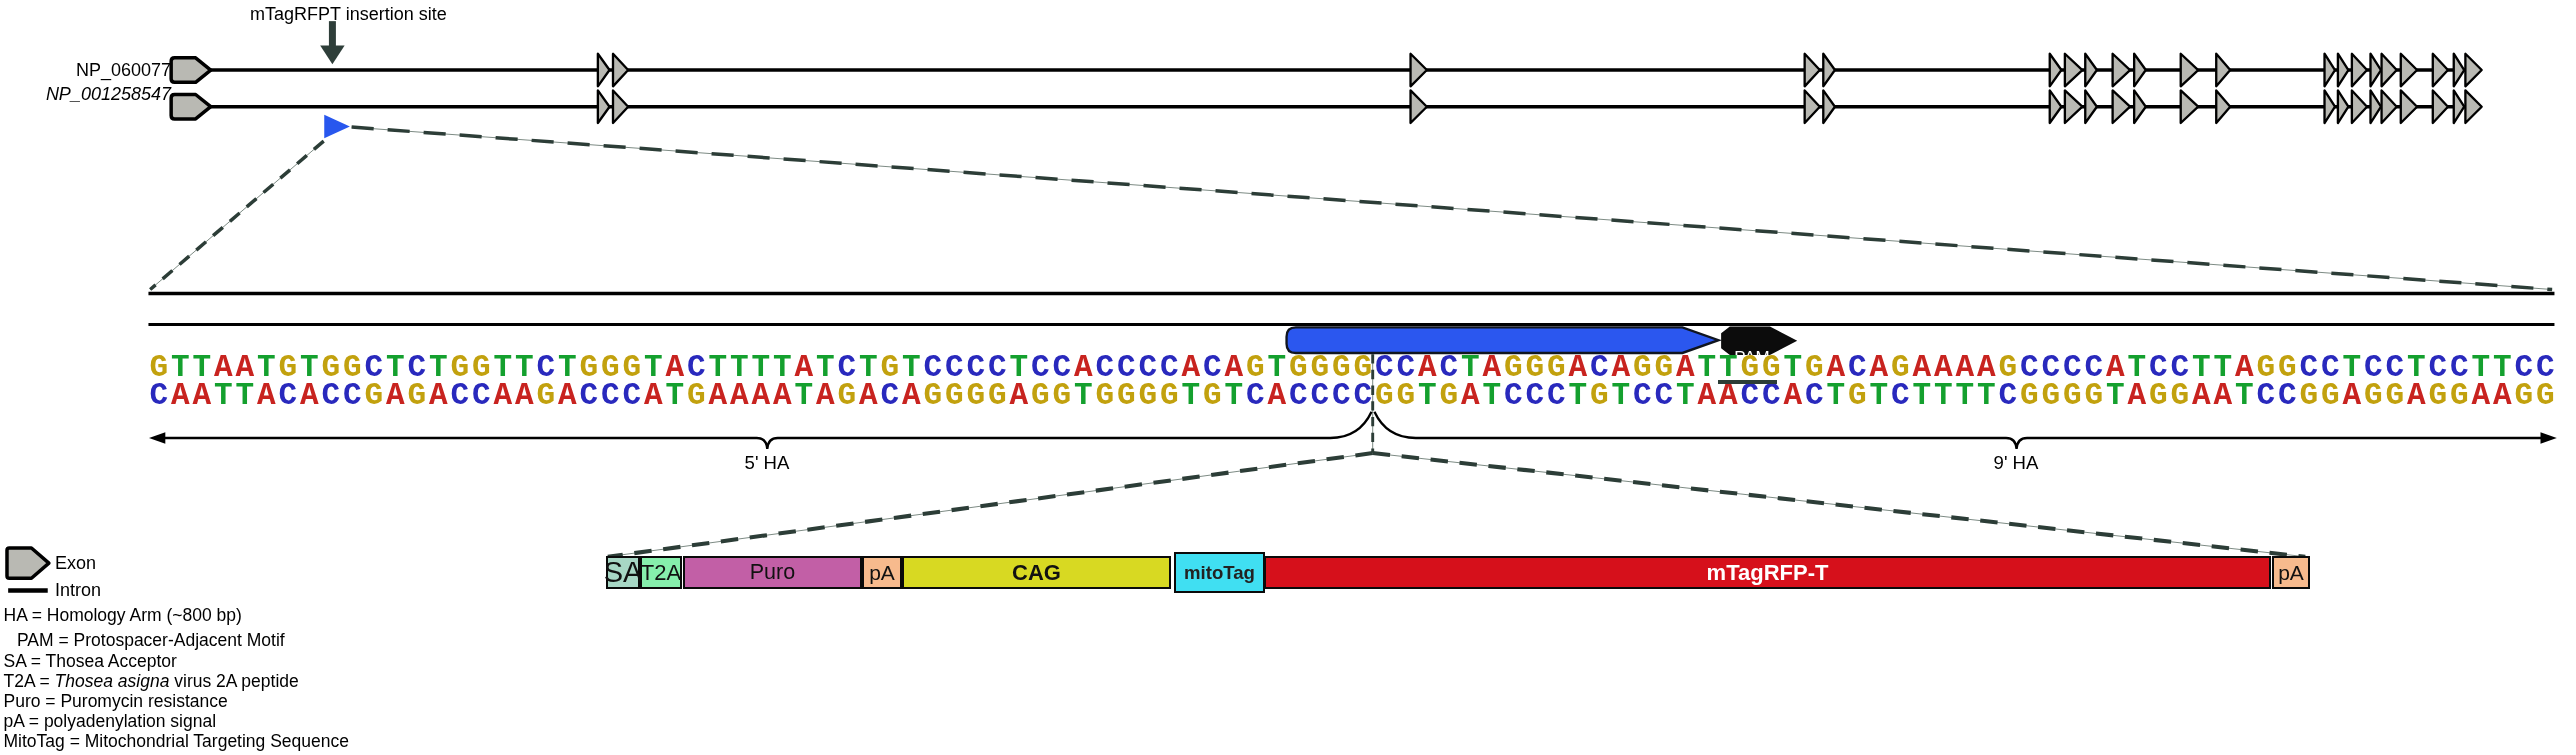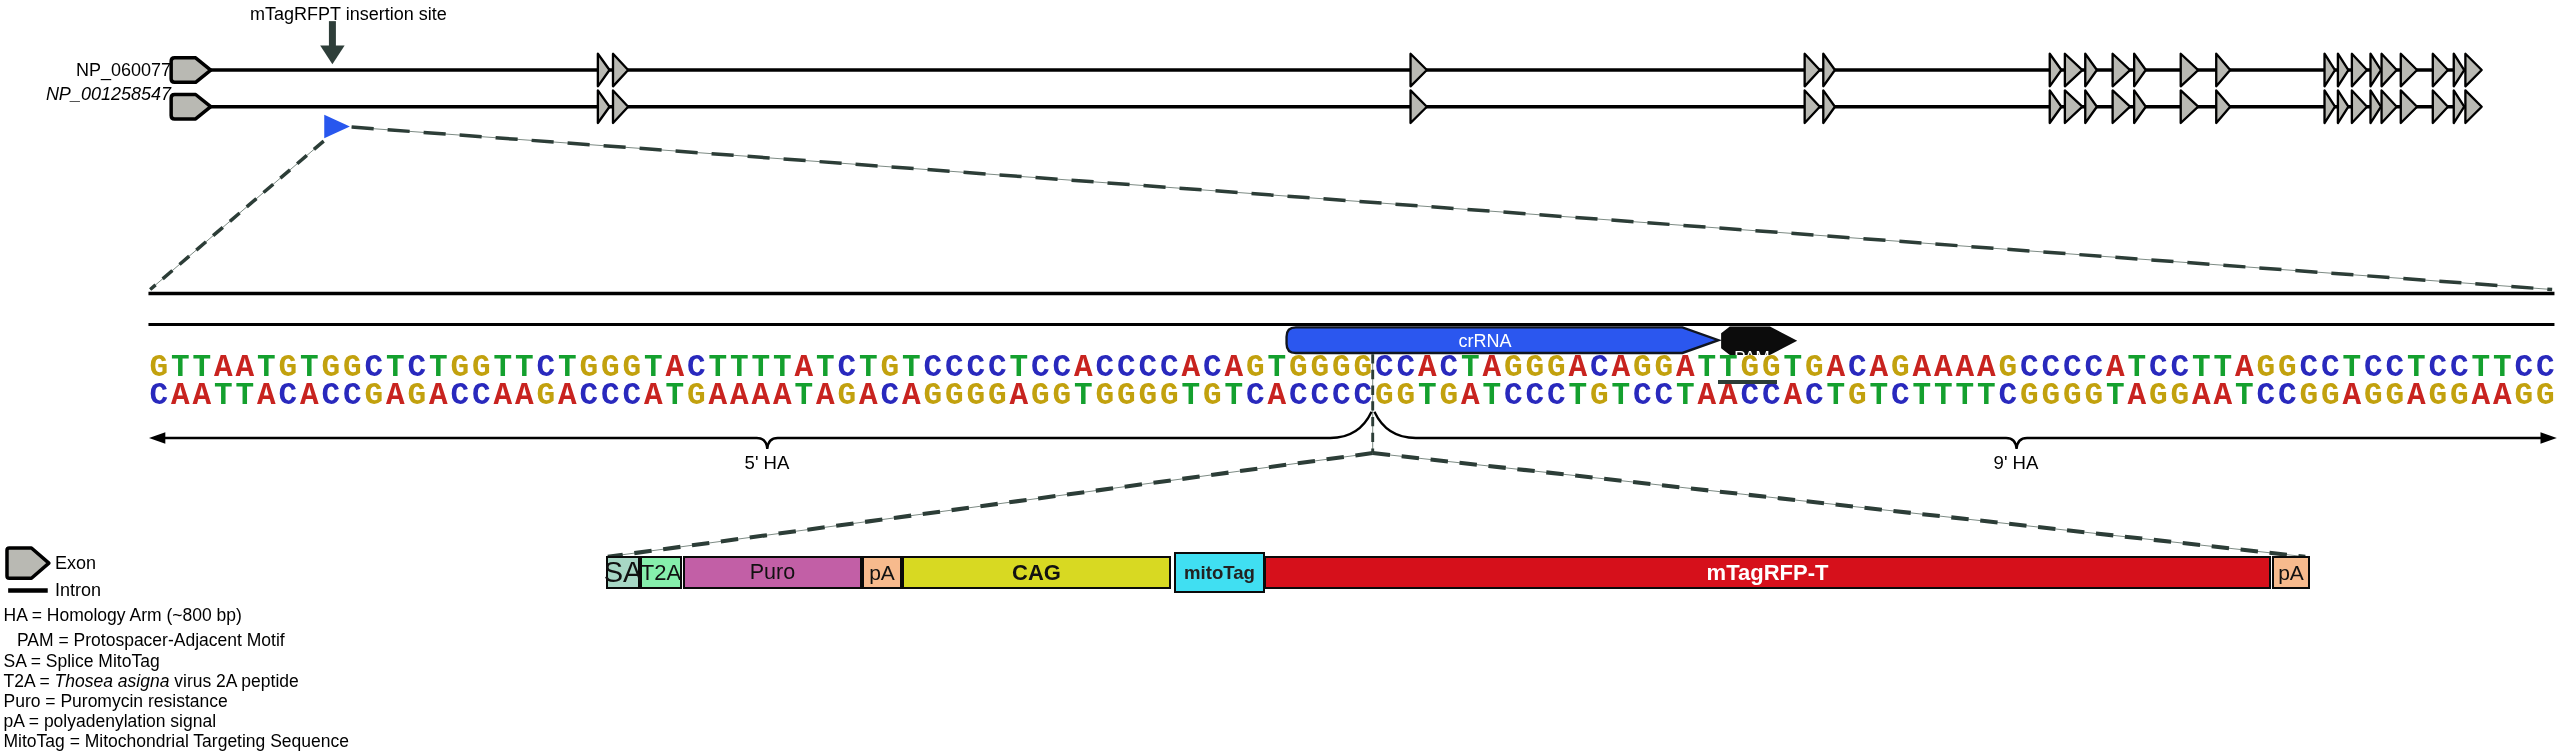--- a/index.html
+++ b/index.html
@@ -110,21 +110,20 @@
     <polygon points="4392,752 4364,742 4364,762" fill="#000"></polygon>
 
     <path d="M16 941 H54 L84 967 L54 993 H16 Q12 993 12 989 V945 Q12 941 16 941 Z" fill="#b9b9b3" stroke="#000" stroke-width="6" stroke-linejoin="round"></path>
     <line x1="14" y1="1014" x2="82" y2="1014" stroke="#000" stroke-width="8"></line>
   </svg>
 
   <div class="abs annot" style="left:250px;top:3.5px;">mTagRFPT insertion site</div>
   <div class="abs tracklabel" style="left:23px;top:60px;width:148px;">NP_060077</div>
   <div class="abs tracklabel" style="left:23px;top:84px;width:148px;font-style:italic;">NP_001258547</div>
 
-  <div class="abs arrlabel" style="left:1287px;top:331px;width:396px;">crRNA</div>
   <div class="abs arrlabel" style="left:1720px;top:348px;width:64px;font-size:17px;">PAM</div>
 
   <div id="seq-top" class="seqrow" style="left:148px;top:355px;">
       <span style="color: rgb(194, 161, 14);">G</span>
       <span style="color: rgb(20, 160, 46);">T</span>
       <span style="color: rgb(20, 160, 46);">T</span>
       <span style="color: rgb(200, 35, 31);">A</span>
       <span style="color: rgb(200, 35, 31);">A</span>
       <span style="color: rgb(20, 160, 46);">T</span>
       <span style="color: rgb(194, 161, 14);">G</span>
@@ -379,21 +378,21 @@
       <div class="cbox" style="left: 2272px; width: 38px; top: 556px; height: 33px; background: rgb(247, 186, 141); z-index: 2;">
         <span style="color: rgb(17, 17, 17); font-size: 21px; font-weight: 400;">pA</span>
       </div>
     </div>
 
   <div class="abs lg" style="left:55px;top:553px;">Exon</div>
   <div class="abs lg" style="left:55px;top:580px;">Intron</div>
   <div id="legend-defs">
       <div class="legend-line" style="left: 3.5px; top: 605px;"><span>HA = Homology Arm (~800 bp)</span></div>
       <div class="legend-line" style="left: 17px; top: 630px; text-align: right;"><span>PAM = Protospacer-Adjacent Motif</span></div>
-      <div class="legend-line" style="left: 3.5px; top: 651px;"><span>SA = Splice MitoTag</span></div>
+      <div class="legend-line" style="left: 3.5px; top: 651px;"><span>SA = Thosea Acceptor</span></div>
       <div class="legend-line" style="left: 3.5px; top: 671px;"><span>T2A = </span><span class="it">Thosea asigna</span><span> virus 2A peptide</span></div>
       <div class="legend-line" style="left: 3.5px; top: 691px;"><span>Puro = Puromycin resistance</span></div>
       <div class="legend-line" style="left: 3.5px; top: 711px;"><span>pA = polyadenylation signal</span></div>
       <div class="legend-line" style="left: 3.5px; top: 731px;"><span>MitoTag = Mitochondrial Targeting Sequence</span></div>
     </div>
 
 </div>
 
 
 </body></html>

